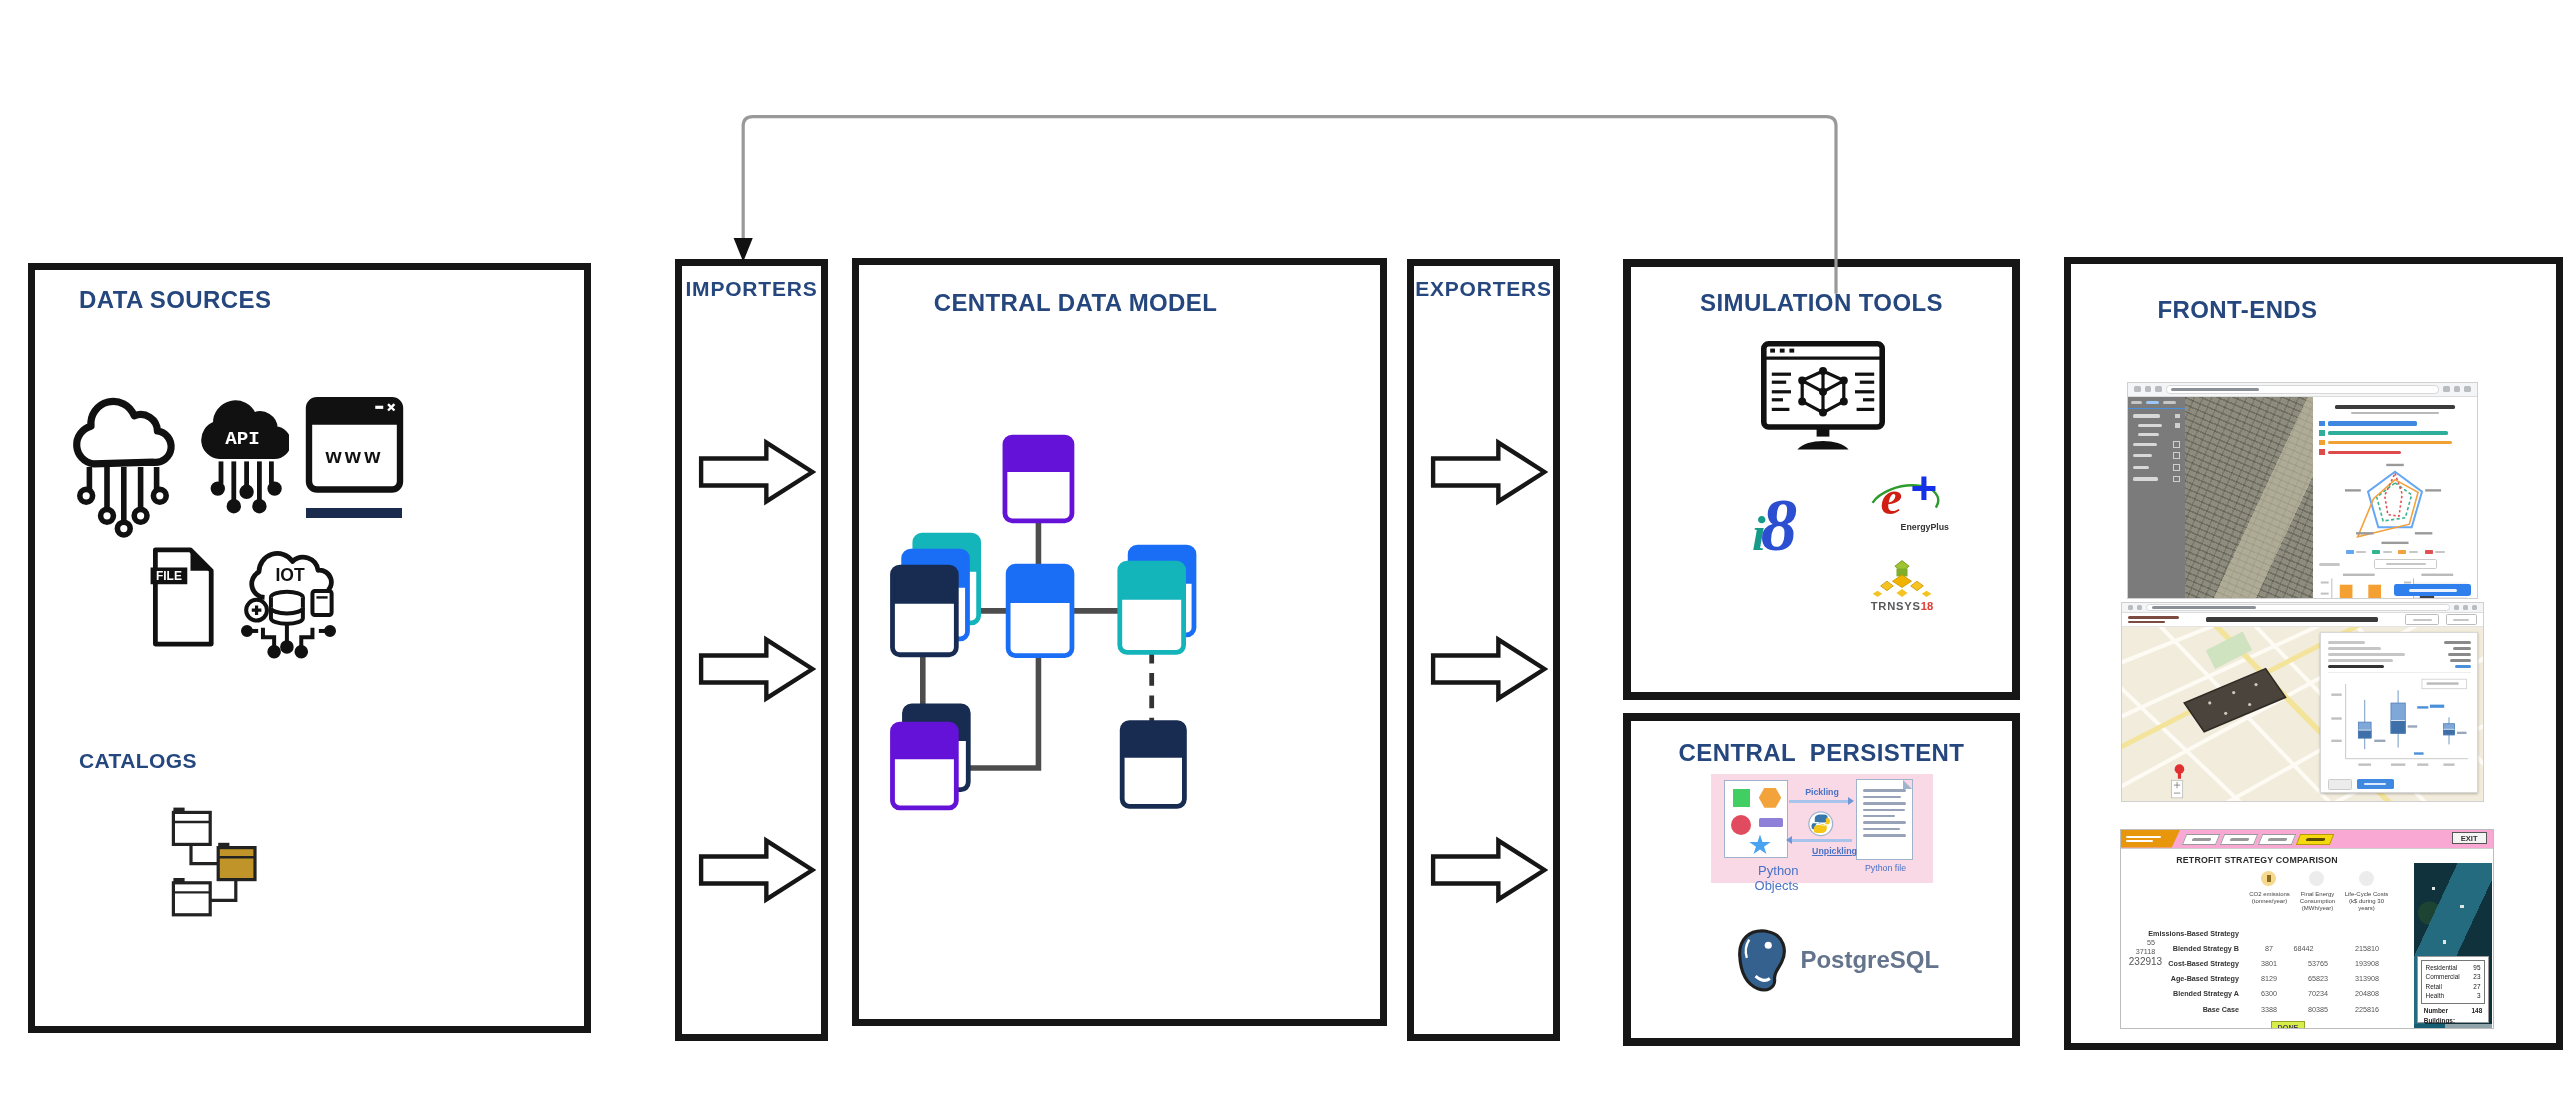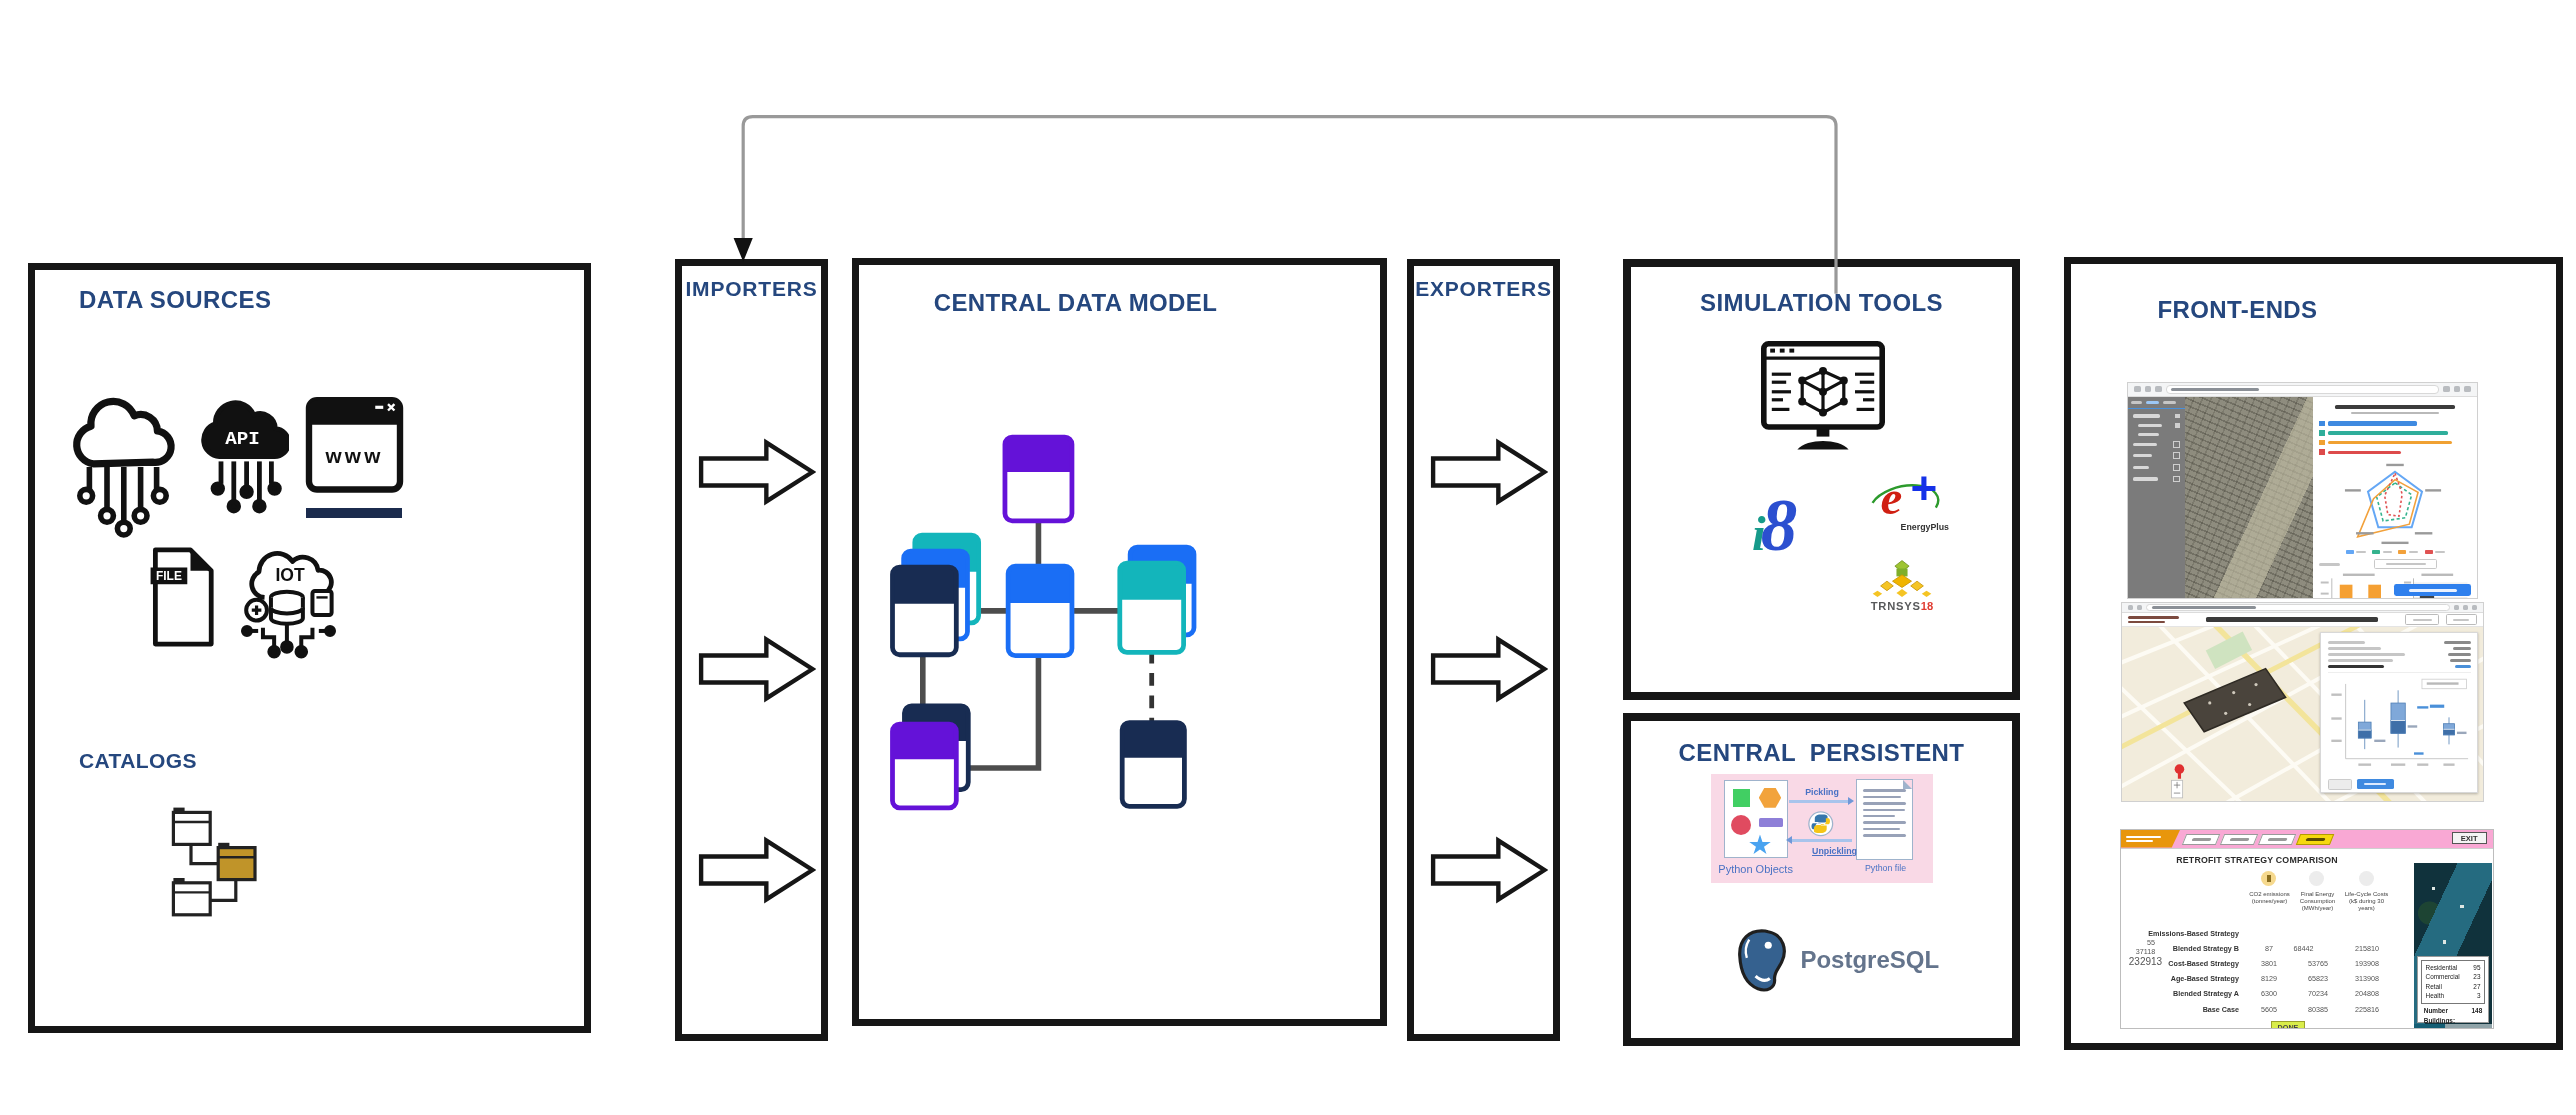--- a/index.html
+++ b/index.html
@@ -317,21 +317,21 @@
       <div class="abs" style="left:78px;top:26px;width:61px;height:3.2px;background:#a8c4ec;"></div>
       <div class="abs" style="left:137px;top:23px;width:0;height:0;border-left:6.4px solid #6f97d8;border-top:4.8px solid transparent;border-bottom:4.8px solid transparent;"></div>
       <svg class="abs" style="left:97px;top:37px;" width="25.5" height="25.5" viewBox="0 0 30 30">
         <circle cx="15" cy="15" r="14" fill="#fff" stroke="#9fb3cc" stroke-width="1.5"></circle>
         <path d="M15,4 c-5,0-7,2-7,5 v4 h7 v1.5 H6 c-2.5,0-2.5,7 0,7 h3 v-4 c0-2.5 2-4 5-4 h5 c2.5,0 4-1.5 4-4 v-3 c0-2.5-4-2.5-8-2.5 z" fill="#3776ab"></path>
         <path d="M15,26 c5,0 7,-2 7,-5 v-4 h-7 v-1.5 h9 c2.5,0 2.5,-7 0,-7 h-3 v4 c0,2.5-2,4-5,4 h-5 c-2.5,0-4,1.5-4,4 v3 c0,2.5 4,2.5 8,2.5 z" fill="#f5c518"></path>
       </svg>
       <div class="abs" style="left:80px;top:65px;width:61px;height:3.2px;background:#a8c4ec;"></div>
       <div class="abs" style="left:75px;top:62px;width:0;height:0;border-right:6.4px solid #6f97d8;border-top:4.8px solid transparent;border-bottom:4.8px solid transparent;"></div>
       <div class="abs" style="left:73px;top:72px;width:73px;text-align:right;font-size:8.8px;font-weight:bold;color:#4a72c4;text-decoration:underline;">Unpickling</div>
-      <div class="abs" style="left:1.6px;top:89px;width:86px;text-align:center;font-size:11px;color:#4a72c4;">Python Objects</div>
+      <div class="abs" style="left:1.6px;top:89px;width:86px;text-align:right;font-size:13px;color:#4a72c4;">Python Objects</div>
       <div class="abs" style="left:136px;top:89px;width:77px;text-align:center;font-size:8.8px;color:#4a72c4;">Python file</div>
     </div>
 
     <div class="abs" style="left:102px;top:206px;display:flex;align-items:center;gap:6.4px;">
       <svg width="61" height="65" viewBox="0 0 76 82">
         <path d="M40,5 C20,3 7,16 8,36 C9,56 16,72 31,78 C42,82 53,77 52,66 C51,57 57,53 61,44 C68,30 64,10 44,6 Z" fill="#35618f" stroke="#1f1f1f" stroke-width="4" stroke-linejoin="round"></path>
         <circle cx="44" cy="23" r="4.5" fill="#fff"></circle>
         <path d="M20,16 q-7,11 -3,23" stroke="#fff" stroke-width="3" fill="none"></path>
         <path d="M28,62 q10,9 18,3" stroke="#fff" stroke-width="4" fill="none"></path>
       </svg>
@@ -667,21 +667,21 @@
           <div style="width:49px;text-align:center;font-size:7.2px;color:#555;">313908</div>
         </div>
         <div style="position:absolute;left:0;top:140px;width:271px;display:flex;">
           <div style="width:118px;text-align:right;font-size:7.2px;font-weight:bold;color:#333;">Blended Strategy A</div>
           <div style="width:49px;margin-left:5.6px;text-align:center;font-size:7.2px;color:#555;">6300</div>
           <div style="width:49px;text-align:center;font-size:7.2px;color:#555;">70234</div>
           <div style="width:49px;text-align:center;font-size:7.2px;color:#555;">204808</div>
         </div>
         <div style="position:absolute;left:0;top:156px;width:271px;display:flex;">
           <div style="width:118px;text-align:right;font-size:7.2px;font-weight:bold;color:#333;">Base Case</div>
-          <div style="width:49px;margin-left:5.6px;text-align:center;font-size:7.2px;color:#555;">5605</div>
+          <div style="width:49px;margin-left:5.6px;text-align:center;font-size:7.2px;color:#555;">3388</div>
           <div style="width:49px;text-align:center;font-size:7.2px;color:#555;">80385</div>
           <div style="width:49px;text-align:center;font-size:7.2px;color:#555;">225816</div>
         </div>
 
         <div class="btn-like" style="position:absolute;left:150px;top:172px;width:34px;height:13.6px;background:#d9ed4a;border:0.8px solid #9aa12b;font-size:7.2px;color:#444;">DONE</div>
 
         <div style="position:absolute;left:293px;top:14.4px;width:78px;height:167px;background:#10323c;background-image:linear-gradient(115deg,rgba(0,0,0,0) 28%,#256b80 28%,#256b80 55%,rgba(0,0,0,0) 55%),radial-gradient(circle at 20% 30%,#1d4433 0 11.2px,rgba(0,0,0,0) 12px),radial-gradient(circle at 75% 70%,#1d4433 0 9.6px,rgba(0,0,0,0) 10.4px);overflow:hidden;">
           <div style="position:absolute;left:17.6px;top:24px;width:3.2px;height:3.2px;background:#dfe7e3;"></div>
           <div style="position:absolute;left:46px;top:42px;width:4px;height:3.2px;background:#dfe7e3;"></div>
           <div style="position:absolute;left:29px;top:77px;width:3.2px;height:4px;background:#dfe7e3;"></div>

